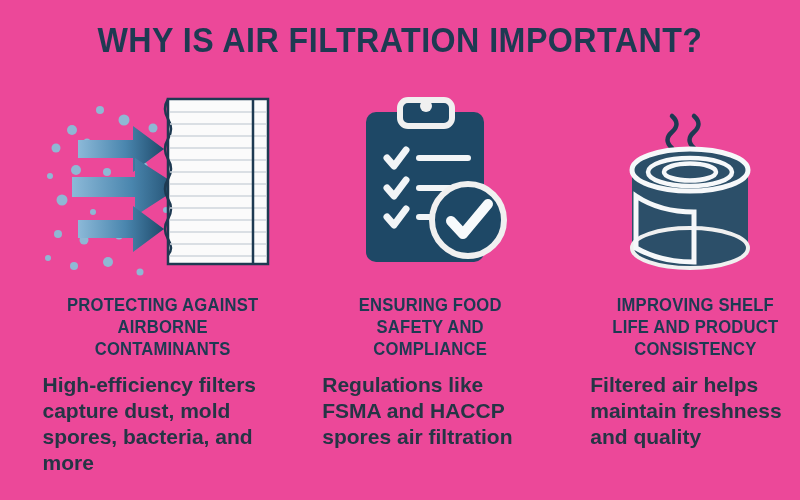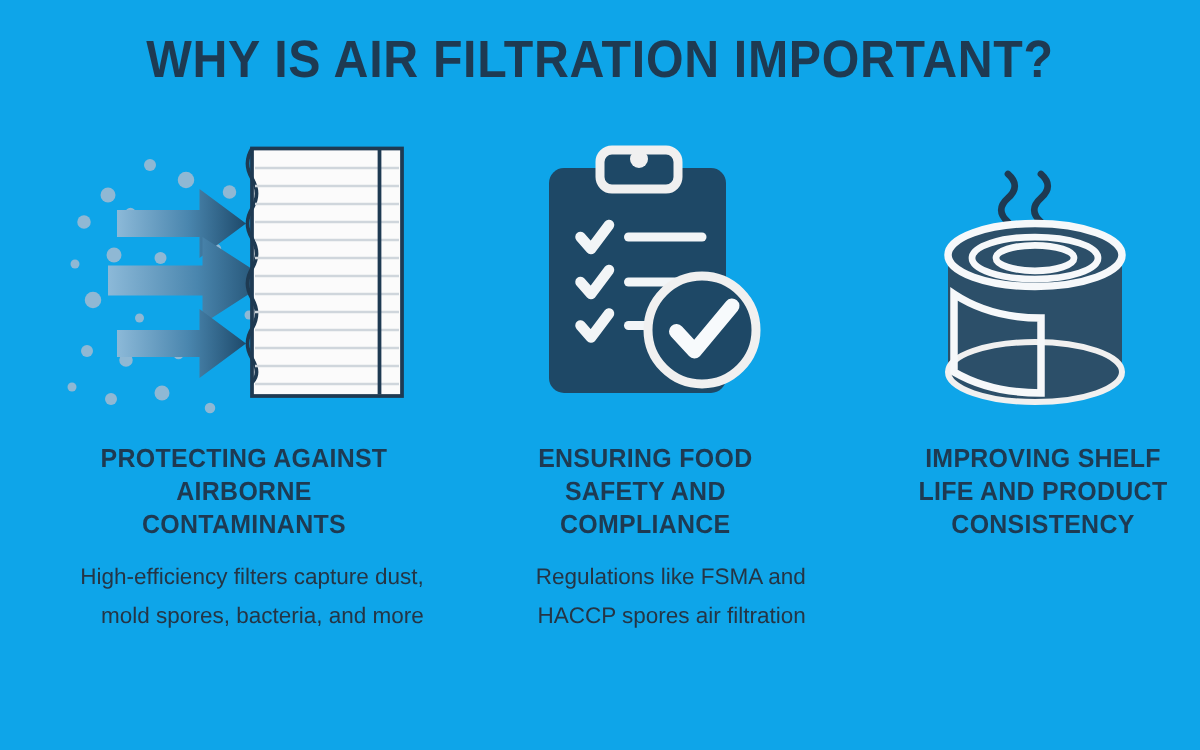--- a/index.html
+++ b/index.html
@@ -10,21 +10,21 @@
     width: 800px;
     height: 500px;
     background: #eeeeee;
     font-family: "Liberation Sans", sans-serif;
     overflow: hidden;
   }
   .infographic {
     position: relative;
     width: 800px;
     height: 500px;
-    background: #0ea5e9;
+    background: #ec4899;
     box-sizing: border-box;
   }
   .title {
     position: absolute;
     top: 20px;
     left: 0;
     width: 800px;
     text-align: center;
     font-size: 35px;
     font-weight: 700;
@@ -66,24 +66,24 @@
     font-size: 17.5px;
     line-height: 22px;
     font-weight: 700;
     letter-spacing: 0.2px;
     color: #1e3a52;
     font-family: "Liberation Sans Narrow", "Liberation Sans", sans-serif;
     transform: scaleX(0.95);
   }
   .col-body {
     margin-top: 12px;
-    text-align: right;
-    font-size: 15px;
+    text-align: left;
+    font-size: 21px;
     line-height: 26px;
-    font-weight: 400;
+    font-weight: 700;
     color: #253545;
     max-width: 240px;
   }
   .col-2 .col-body { max-width: 215px; }
   .col-3 .col-body { max-width: 210px; }
 </style>
 </head>
 <body>
 
 <div class="infographic">
@@ -221,16 +221,17 @@
             <path d="M26 106 q24 16 58 16 L84 172 q-34 0 -58 -14 Z" fill="none" stroke="#f6f8fa" stroke-width="5"></path>
           </g>
         </svg>
       </div>
 
       <div class="col-heading">
         <div>IMPROVING SHELF</div>
         <div>LIFE AND PRODUCT</div>
         <div>CONSISTENCY</div>
       </div>
+      <div class="col-body">Filtered air helps maintain freshness and quality</div>
     </div>
 
   </div>
 </div>
 
 </body></html>

